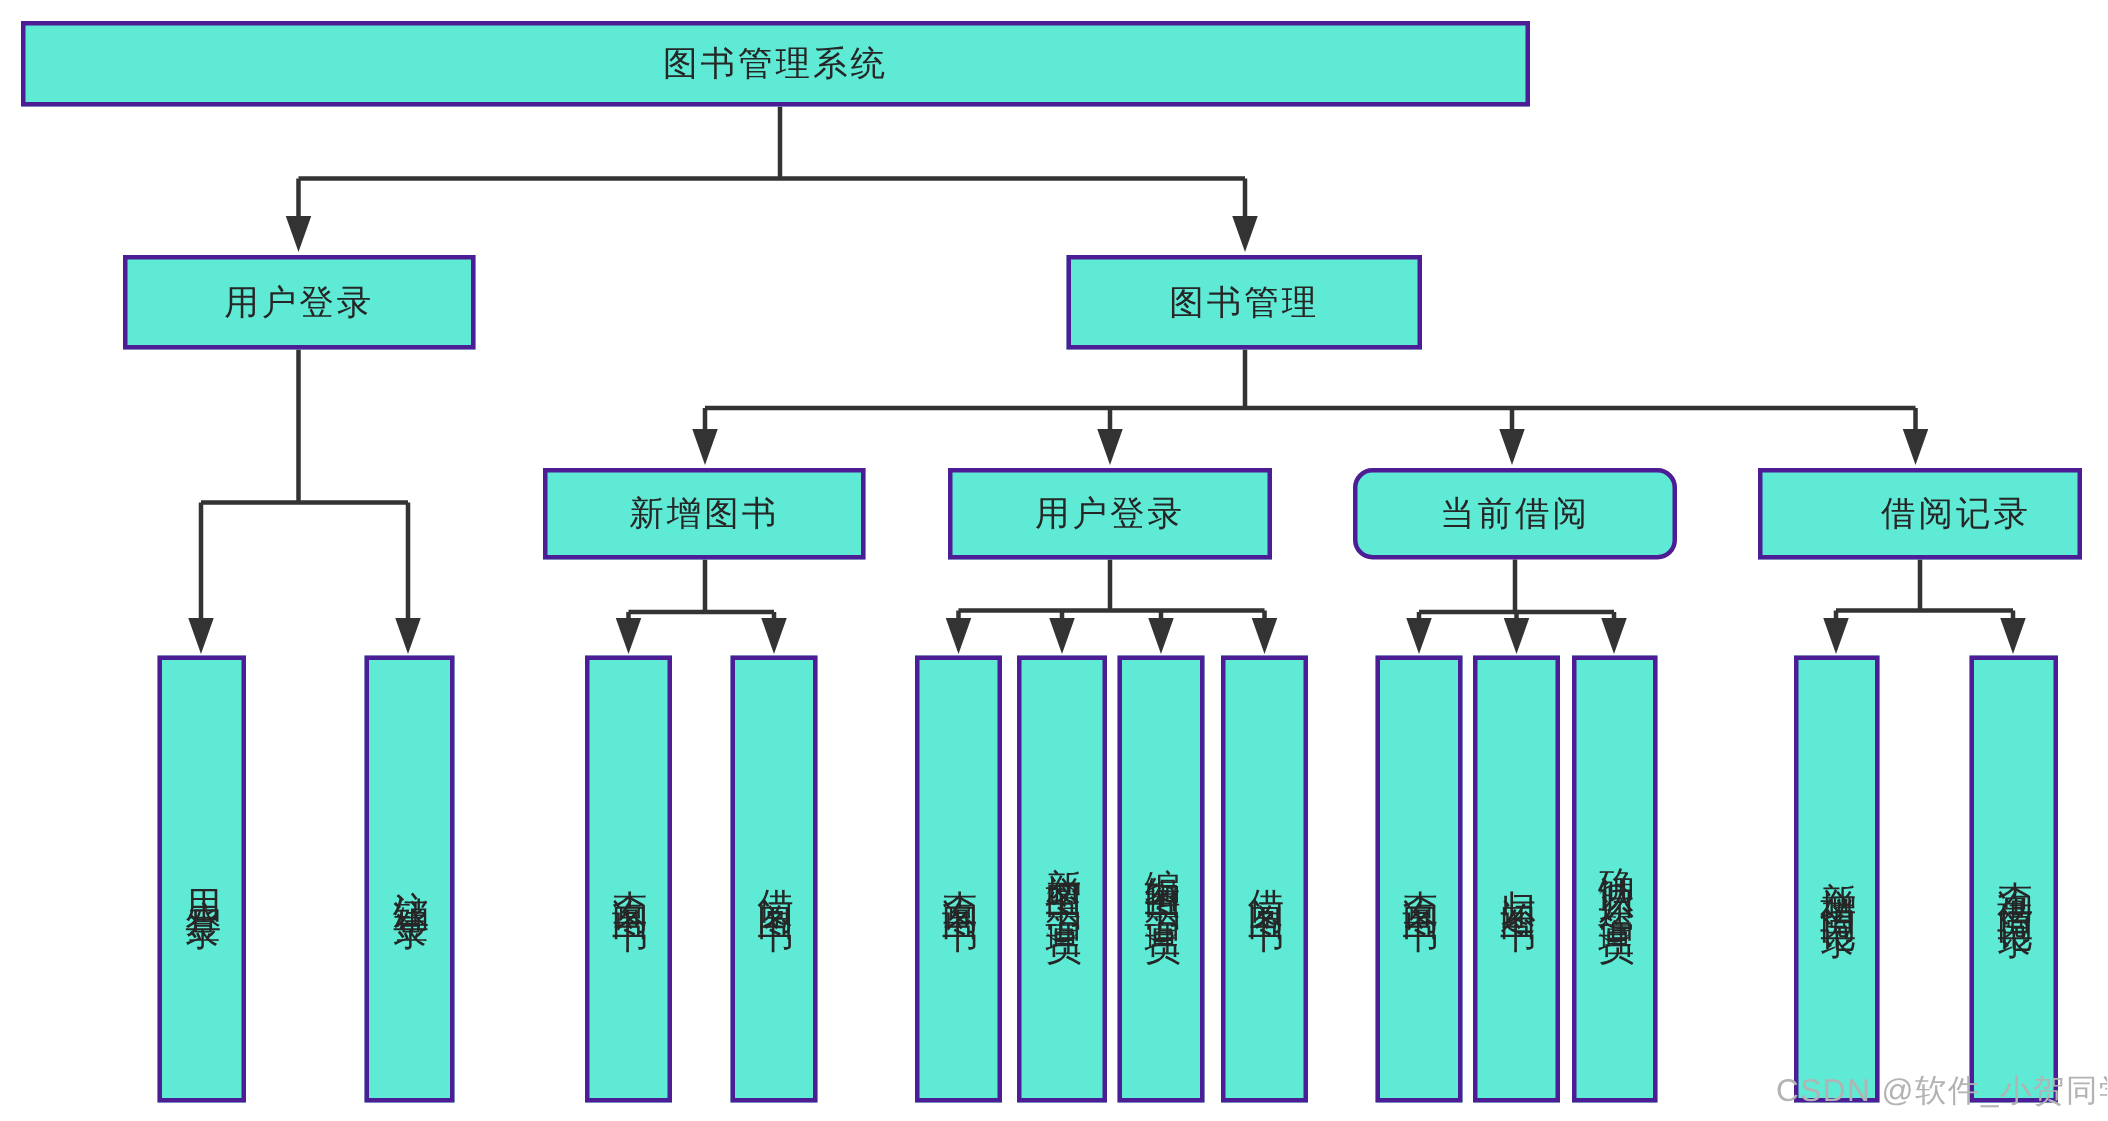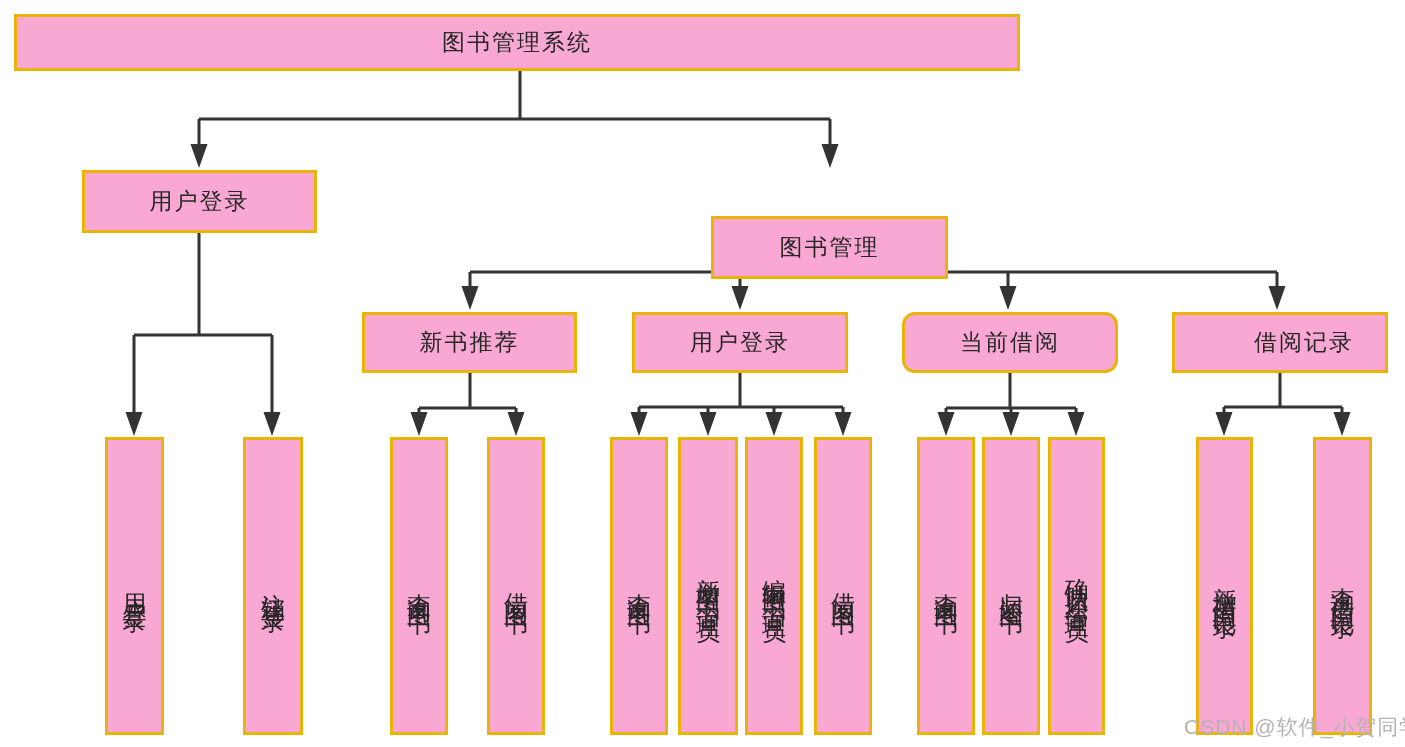--- a/index.html
+++ b/index.html
@@ -17,22 +17,22 @@
   }
   #connectors {
     position: absolute;
     left: 0; top: 0;
     width: 1405px; height: 747px;
     z-index: 1;
   }
   .box {
     position: absolute;
     box-sizing: border-box;
-    background: #f9a8d4;
-    border: 3px solid #eab308;
+    background: #5eead4;
+    border: 3px solid #4c1d95;
     display: flex;
     align-items: center;
     justify-content: center;
     color: #262626;
     z-index: 2;
     text-align: center;
   }
   .hbox {
     font-size: 23px;
     letter-spacing: 2px;
@@ -109,23 +109,23 @@
     <g>
       <path class="stroke" d="M1280 373 V407 M1224 407 H1342 M1224 407 V420 M1342 407 V420"></path>
       <polygon class="arrow" points="1215.5,412 1232.5,412 1224,436"></polygon>
       <polygon class="arrow" points="1333.5,412 1350.5,412 1342,436"></polygon>
     </g>
   </svg>
 
   <div class="box hbox" style="left:14px; top:14px; width:1006px; height:57px;">图书管理系统</div>
 
   <div class="box hbox" style="left:82px; top:170px; width:235px; height:63px;">用户登录</div>
-  <div class="box hbox" style="left:711px; top:170px; width:237px; height:63px;margin-top:46px;">图书管理</div>
+  <div class="box hbox" style="left:711px; top:170px; width:237px; height:63px;">图书管理</div>
 
-  <div class="box hbox" style="left:362px; top:312px; width:215px; height:61px;">新书推荐</div>
+  <div class="box hbox" style="left:362px; top:312px; width:215px; height:61px;">新增图书</div>
   <div class="box hbox" style="left:632px; top:312px; width:216px; height:61px;">用户登录</div>
   <div class="box hbox" style="left:902px; top:312px; width:216px; height:61px;border-radius:13px;">当前借阅</div>
   <div class="box hbox" style="left:1172px; top:312px; width:216px; height:61px;padding-left:48px;">借阅记录</div>
 
   <div class="box leaf" style="left:105px; top:437px; width:59px; height:298px;">用户登录</div>
   <div class="box leaf" style="left:243px; top:437px; width:60px; height:298px;">注销登录</div>
 
   <div class="box leaf" style="left:390px; top:437px; width:58px; height:298px;">查询图书</div>
   <div class="box leaf" style="left:487px; top:437px; width:58px; height:298px;">借阅图书</div>
 

